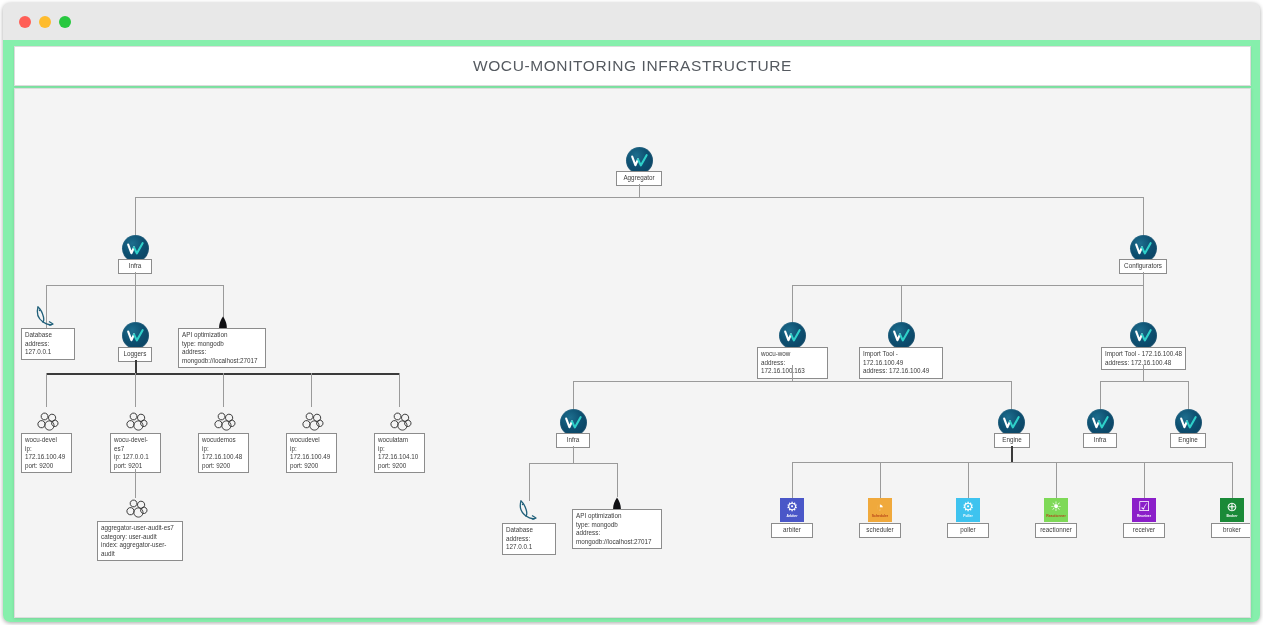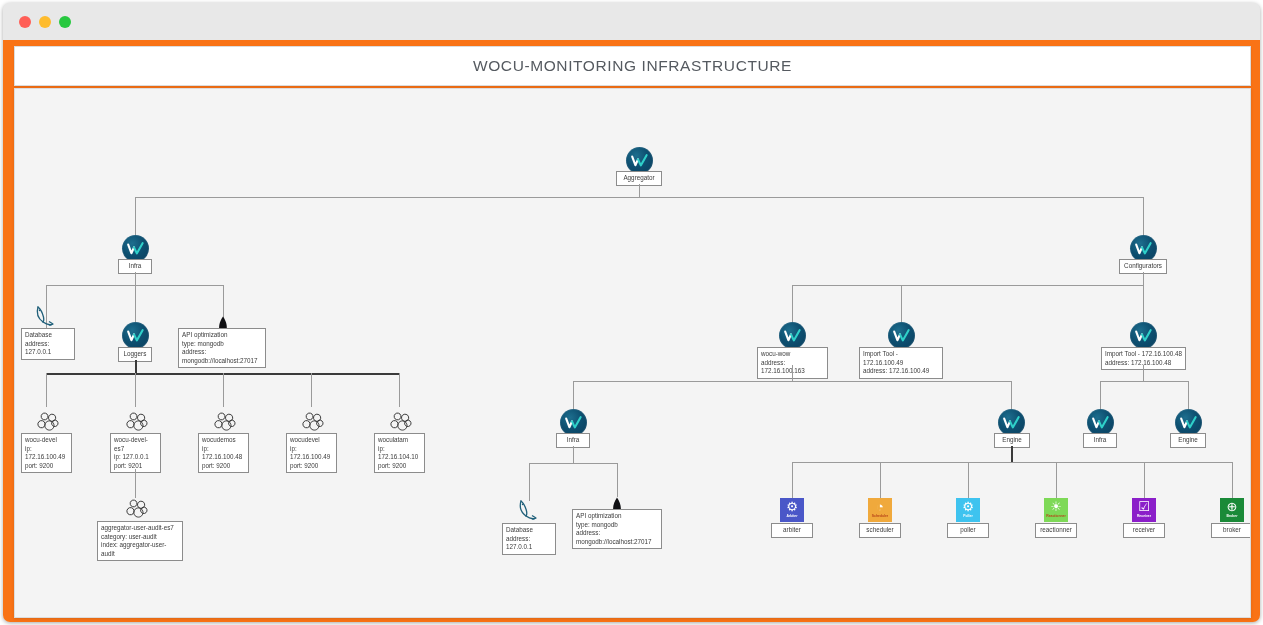--- a/index.html
+++ b/index.html
@@ -19,21 +19,21 @@
     position:absolute;left:0;top:0;width:100%;height:37px;
     background:#e8e8e8;
   }
   .traffic{position:absolute;top:13px;width:12px;height:12px;border-radius:50%;}
   .tl-red{left:16px;background:#ff5f57;}
   .tl-yellow{left:36px;background:#febc2e;}
   .tl-green{left:56px;background:#28c840;}
 
   #content{
     position:absolute;left:0;top:37px;width:1257px;height:582px;
-    background:#f97316;
+    background:#86efac;
   }
   #headerbar{
     position:absolute;left:11px;top:6px;width:1235px;height:38px;
     background:#ffffff;border:1px solid #dcdcdc;
     box-shadow:0 1px 2px rgba(0,0,0,.10);
     display:flex;align-items:center;justify-content:center;
   }
   #page-title{
     font-size:15.5px;letter-spacing:.6px;color:#555a60;font-weight:400;
   }

